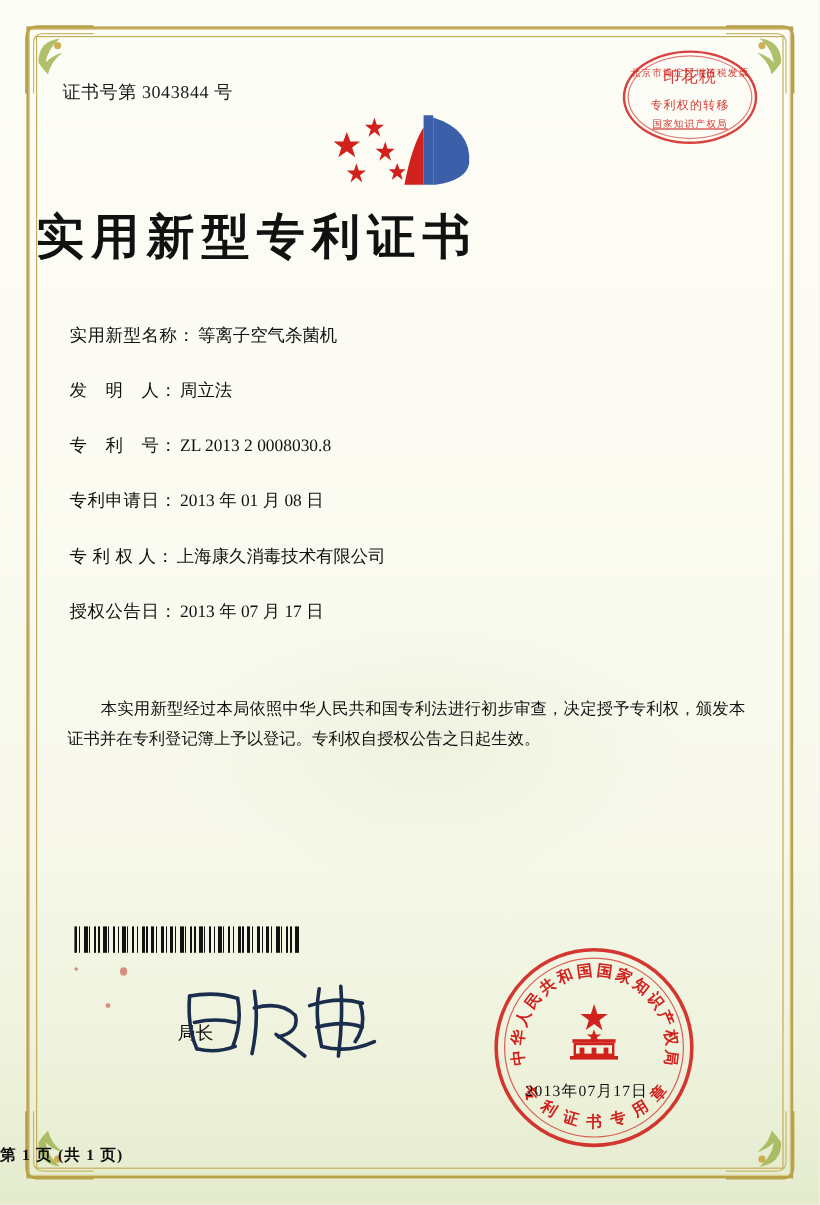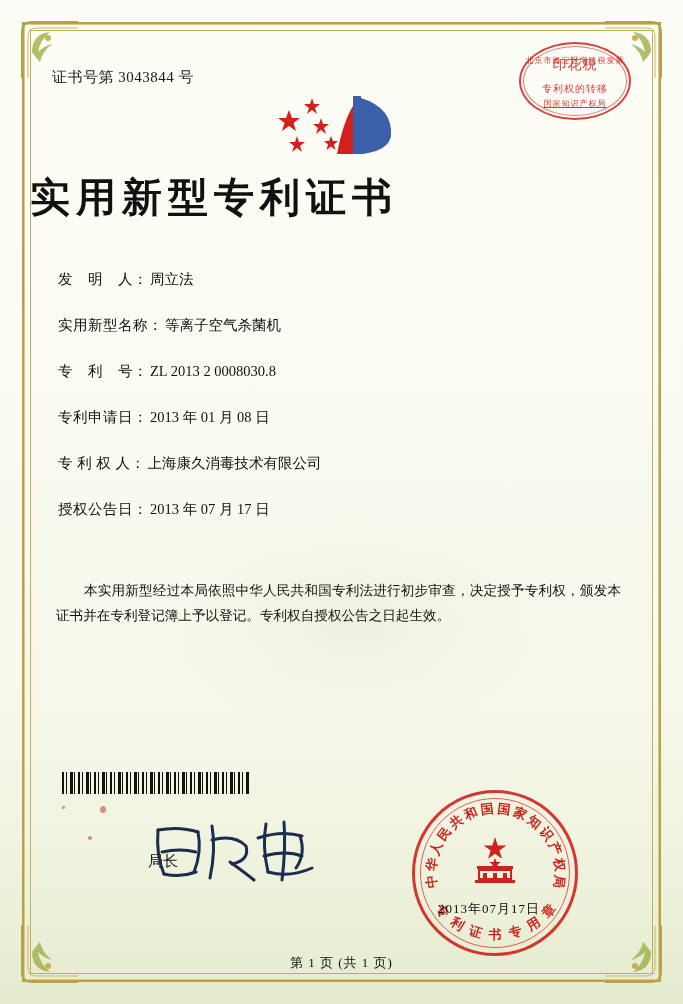--- a/index.html
+++ b/index.html
@@ -235,24 +235,25 @@
   }
   .seal-char.bot {
     transform-origin: 50% -63px;
     top: 136px;
   }
 
   .footer {
     position: absolute;
     left: 0; right: 0;
     bottom: 32px;
-    text-align: center;
+    text-align: left;
     font-size: 13px;
     color: #111;
     letter-spacing: 1px;
+    font-weight: bold;
   }
   .ink-dot {
     position: absolute;
     border-radius: 50%;
     background: #c0392b;
     opacity: 0.55;
   }
 </style>
 </head>
 <body>
@@ -318,24 +319,24 @@
       <path d="M86 8 L86 66 L94 66 L94 8 Z" fill="#3b5fa8"></path>
       <path d="M94 10 Q126 20 124 48 Q122 62 96 66 L94 66 Z" fill="#3b5fa8"></path>
       <path d="M86 66 L70 66 Q76 34 86 18 Z" fill="#d0211d"></path>
     </svg>
   </div>
 
   <div class="title">实用新型专利证书</div>
 
   <div class="fields">
     <div class="field">
+      <span class="lab">实用新型名称：</span><span class="val">等离子空气杀菌机</span>
+    </div>
+    <div class="field">
       <span class="lab">发　明　人：</span><span class="val">周立法</span>
-    </div>
-    <div class="field">
-      <span class="lab">实用新型名称：</span><span class="val">等离子空气杀菌机</span>
     </div>
     <div class="field">
       <span class="lab">专　利　号：</span><span class="val">ZL 2013 2 0008030.8</span>
     </div>
     <div class="field">
       <span class="lab">专利申请日：</span><span class="val">2013 年 01 月 08 日</span>
     </div>
     <div class="field">
       <span class="lab">专 利 权 人：</span><span class="val">上海康久消毒技术有限公司</span>
     </div>

